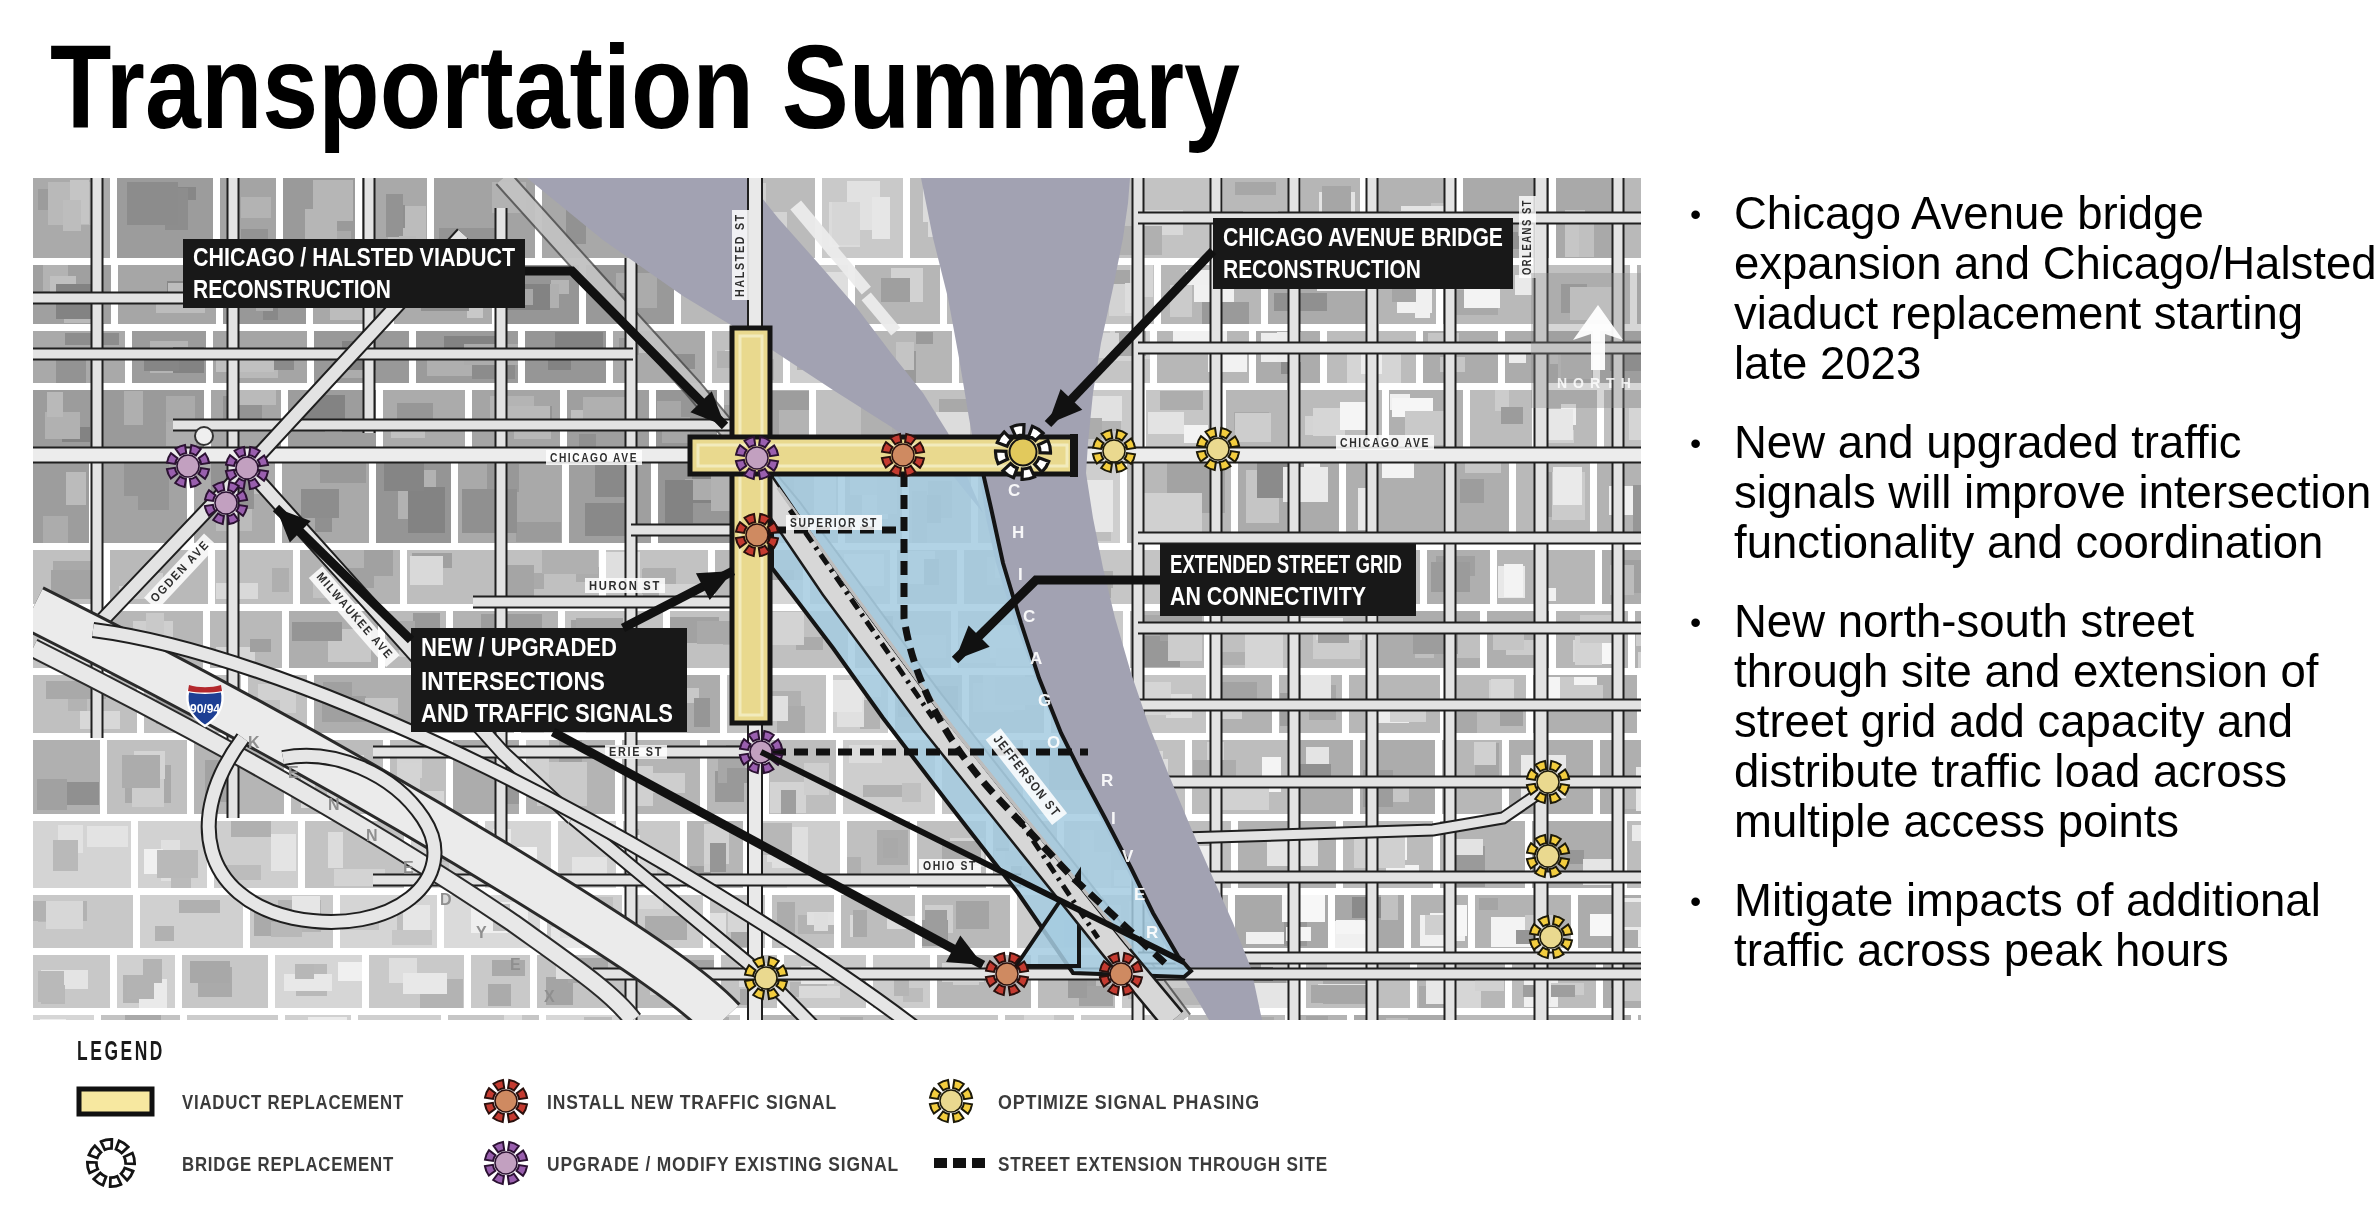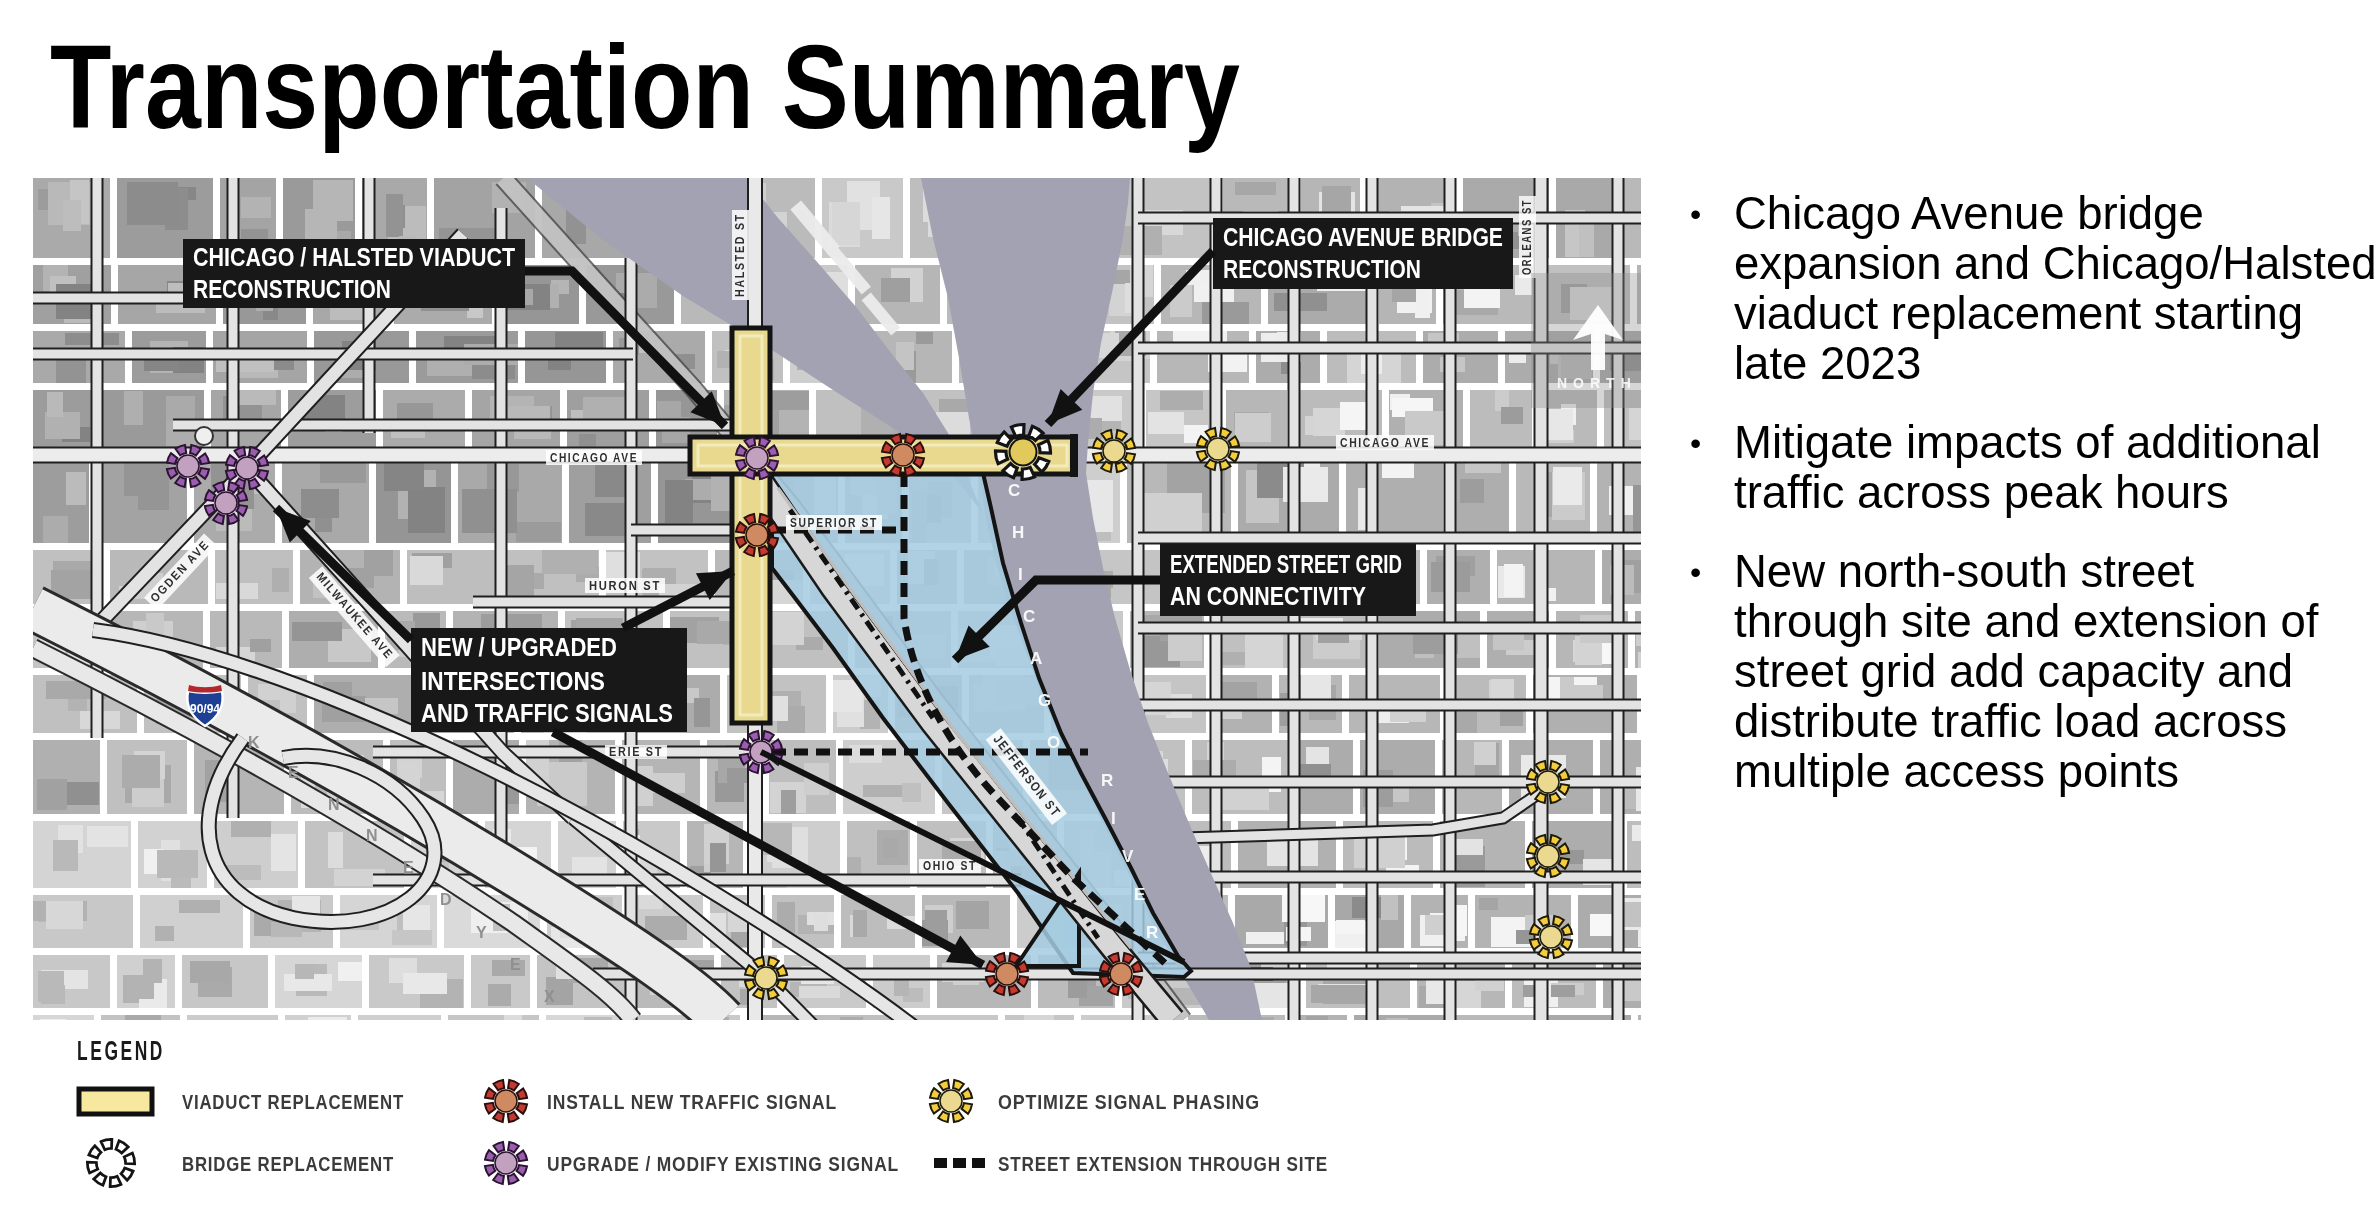--- a/index.html
+++ b/index.html
@@ -1305,15 +1305,16 @@
       <rect x="934" y="1158" width="13" height="10"></rect>
       <rect x="953" y="1158" width="13" height="10"></rect>
       <rect x="972" y="1158" width="13" height="10"></rect>
     </g>
     <text x="998" y="1171" font-size="21" font-weight="bold" fill="#3b3b3b" letter-spacing="1" textLength="330" lengthAdjust="spacingAndGlyphs">STREET EXTENSION THROUGH SITE</text>
   </svg>
 
 <div class="bullets">
     <ul>
 <li>Chicago Avenue bridge<br>expansion and Chicago/Halsted<br>viaduct replacement starting<br>late 2023</li>
+<li>New and upgraded traffic<br>signals will improve intersection<br>functionality and coordination</li>
+<li>New north-south street<br>through site and extension of<br>street grid add capacity and<br>distribute traffic load across<br>multiple access points</li>
 <li>Mitigate impacts of additional<br>traffic across peak hours</li>
-<li>New north-south street<br>through site and extension of<br>street grid add capacity and<br>distribute traffic load across<br>multiple access points</li>
 </ul>
   </div>
 </body></html>

